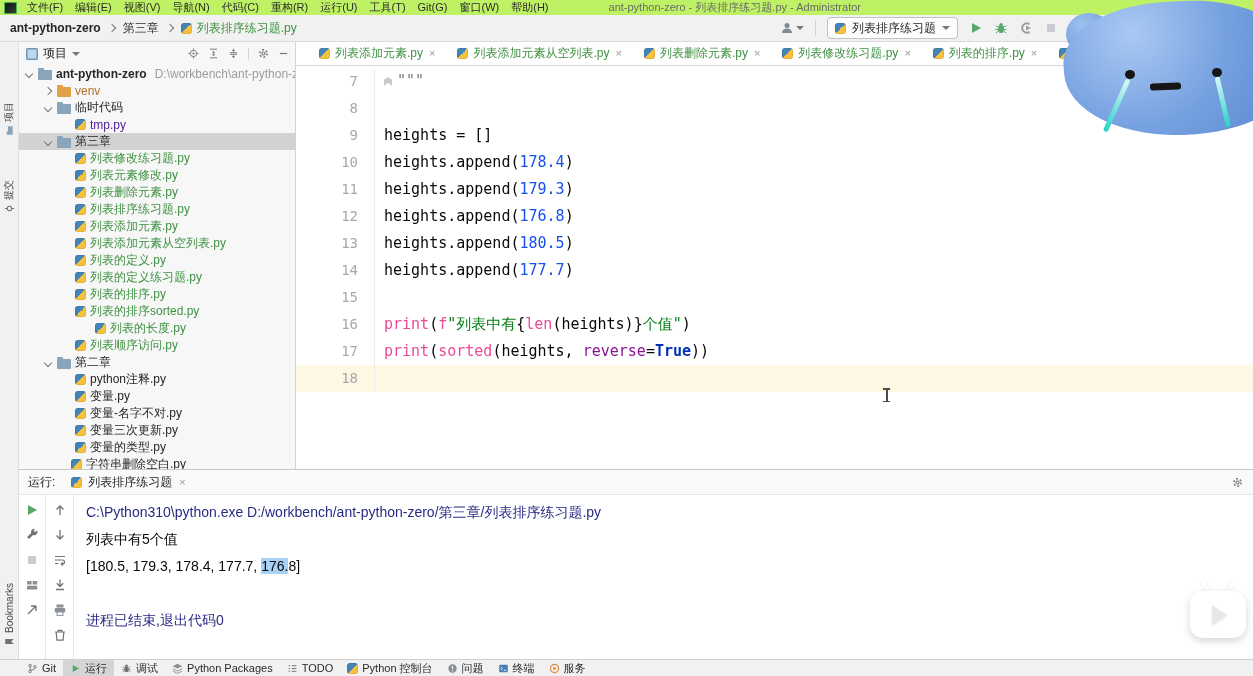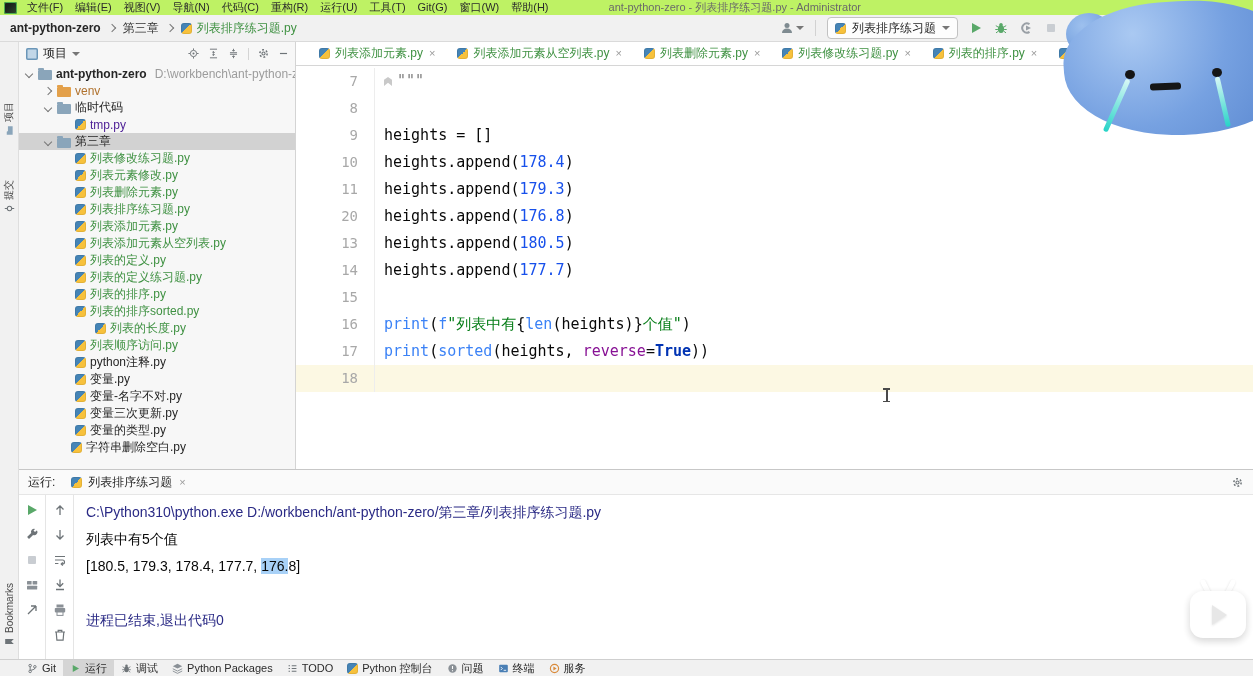--- a/index.html
+++ b/index.html
@@ -70,21 +70,21 @@
   .tab .lbl{color:#3f9142}
   .x{color:#9a9a9a;font-size:11px;line-height:1;margin-left:1px}
   .code{flex:1;position:relative;font-family:"DejaVu Sans Mono","Liberation Mono",monospace;font-size:15px;padding-top:2px}
   .cl{display:flex;height:27px;line-height:27px}
   .cl.cur{background:#fcf8e3}
   .gut{width:62px;flex:none;text-align:right;padding-right:16px;color:#a8a8a8;font-size:14px;border-right:1px solid #ededed}
   .src{padding-left:9px;white-space:pre}
   .tk-p{color:#080808}
   .tk-n{color:#1750eb}
   .tk-s{color:#067d17}
-  .tk-k{color:#3b82f6}
+  .tk-k{color:#ec4899}
   .tk-kb{color:#0033b3;font-weight:bold}
   .tk-np{color:#871094}
   .tk-d{color:#7d7d7d;font-style:italic}
   .foldmark{display:inline-block;width:8px;height:9px;background:#c9c9c9;margin-right:5px;
             clip-path:polygon(0 100%,0 30%,50% 0,100% 30%,100% 100%,50% 65%)}
   .ibeam{position:absolute;left:586px;top:322px;width:9px;height:14px;z-index:4}
   .ibeam i{position:absolute;left:4px;top:0;width:1.5px;height:14px;background:#4a4a4a}
   .ibeam::before,.ibeam::after{content:"";position:absolute;left:1px;width:7px;height:1.5px;background:#4a4a4a}
   .ibeam::before{top:0}.ibeam::after{bottom:0}
 
@@ -358,20 +358,25 @@
           <div class="trow" style="padding-left: 64px;">
             <span style="width: 9px;"></span>
             <span class="py-ico sm"></span>
             <span class="t-label green">列表的长度.py</span>
           </div>
           <div class="trow" style="padding-left: 44px;">
             <span style="width: 9px;"></span>
             <span class="py-ico sm"></span>
             <span class="t-label green">列表顺序访问.py</span>
           </div>
+          <div class="trow" style="padding-left: 25px;">
+            <span class="chev open"></span>
+            <span class="folder-ico"></span>
+            <span class="t-label plain">第二章</span>
+          </div>
           <div class="trow" style="padding-left: 44px;">
             <span style="width: 9px;"></span>
             <span class="py-ico sm"></span>
             <span class="t-label plain">python注释.py</span>
           </div>
           <div class="trow" style="padding-left: 44px;">
             <span style="width: 9px;"></span>
             <span class="py-ico sm"></span>
             <span class="t-label plain">变量.py</span>
           </div>
@@ -452,21 +457,21 @@
           </div>
           <div class="cl">
             <span class="gut">10</span>
             <span class="src"><span class="tk-p">heights.append(</span><span class="tk-n">178.4</span><span class="tk-p">)</span></span>
           </div>
           <div class="cl">
             <span class="gut">11</span>
             <span class="src"><span class="tk-p">heights.append(</span><span class="tk-n">179.3</span><span class="tk-p">)</span></span>
           </div>
           <div class="cl">
-            <span class="gut">20</span>
+            <span class="gut">12</span>
             <span class="src"><span class="tk-p">heights.append(</span><span class="tk-n">176.8</span><span class="tk-p">)</span></span>
           </div>
           <div class="cl">
             <span class="gut">13</span>
             <span class="src"><span class="tk-p">heights.append(</span><span class="tk-n">180.5</span><span class="tk-p">)</span></span>
           </div>
           <div class="cl">
             <span class="gut">14</span>
             <span class="src"><span class="tk-p">heights.append(</span><span class="tk-n">177.7</span><span class="tk-p">)</span></span>
           </div>

